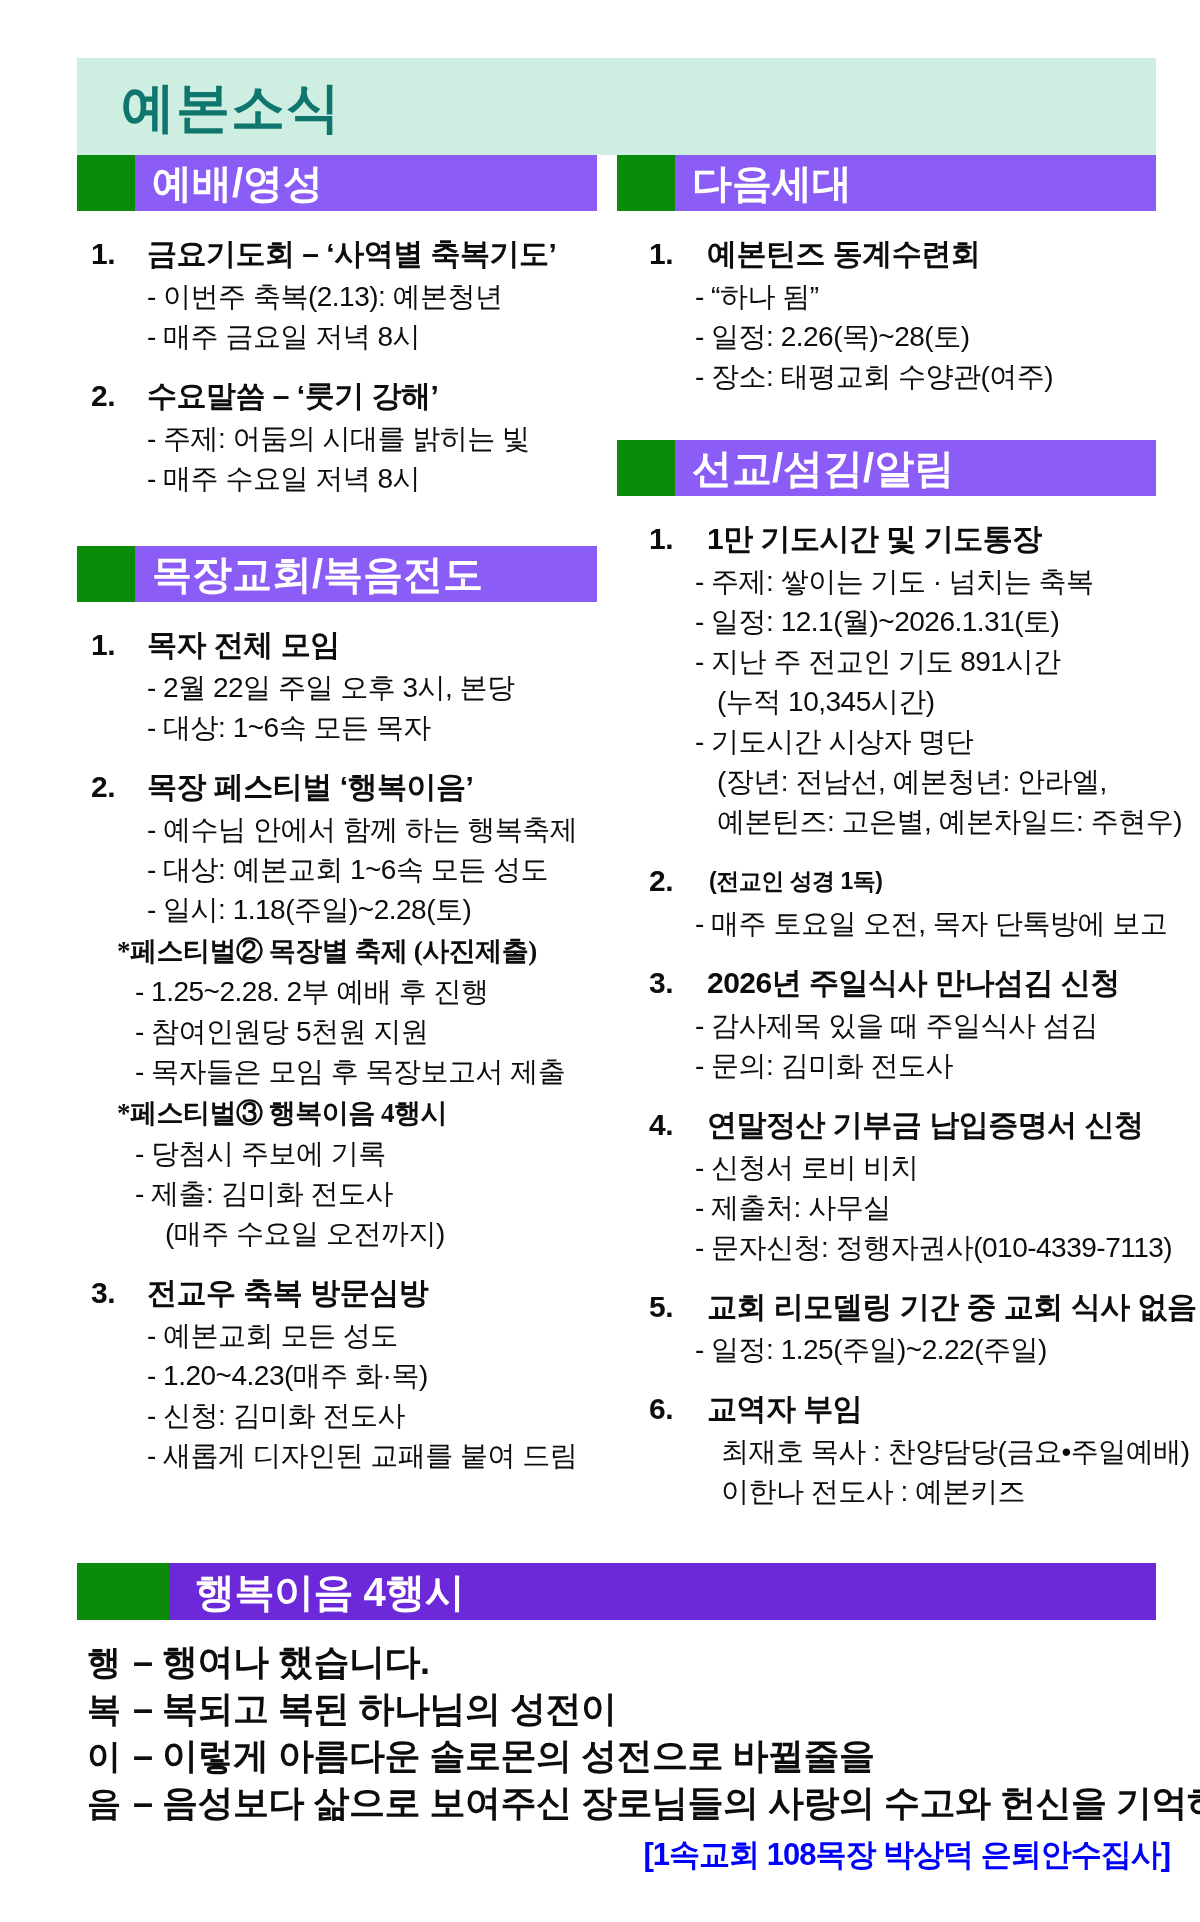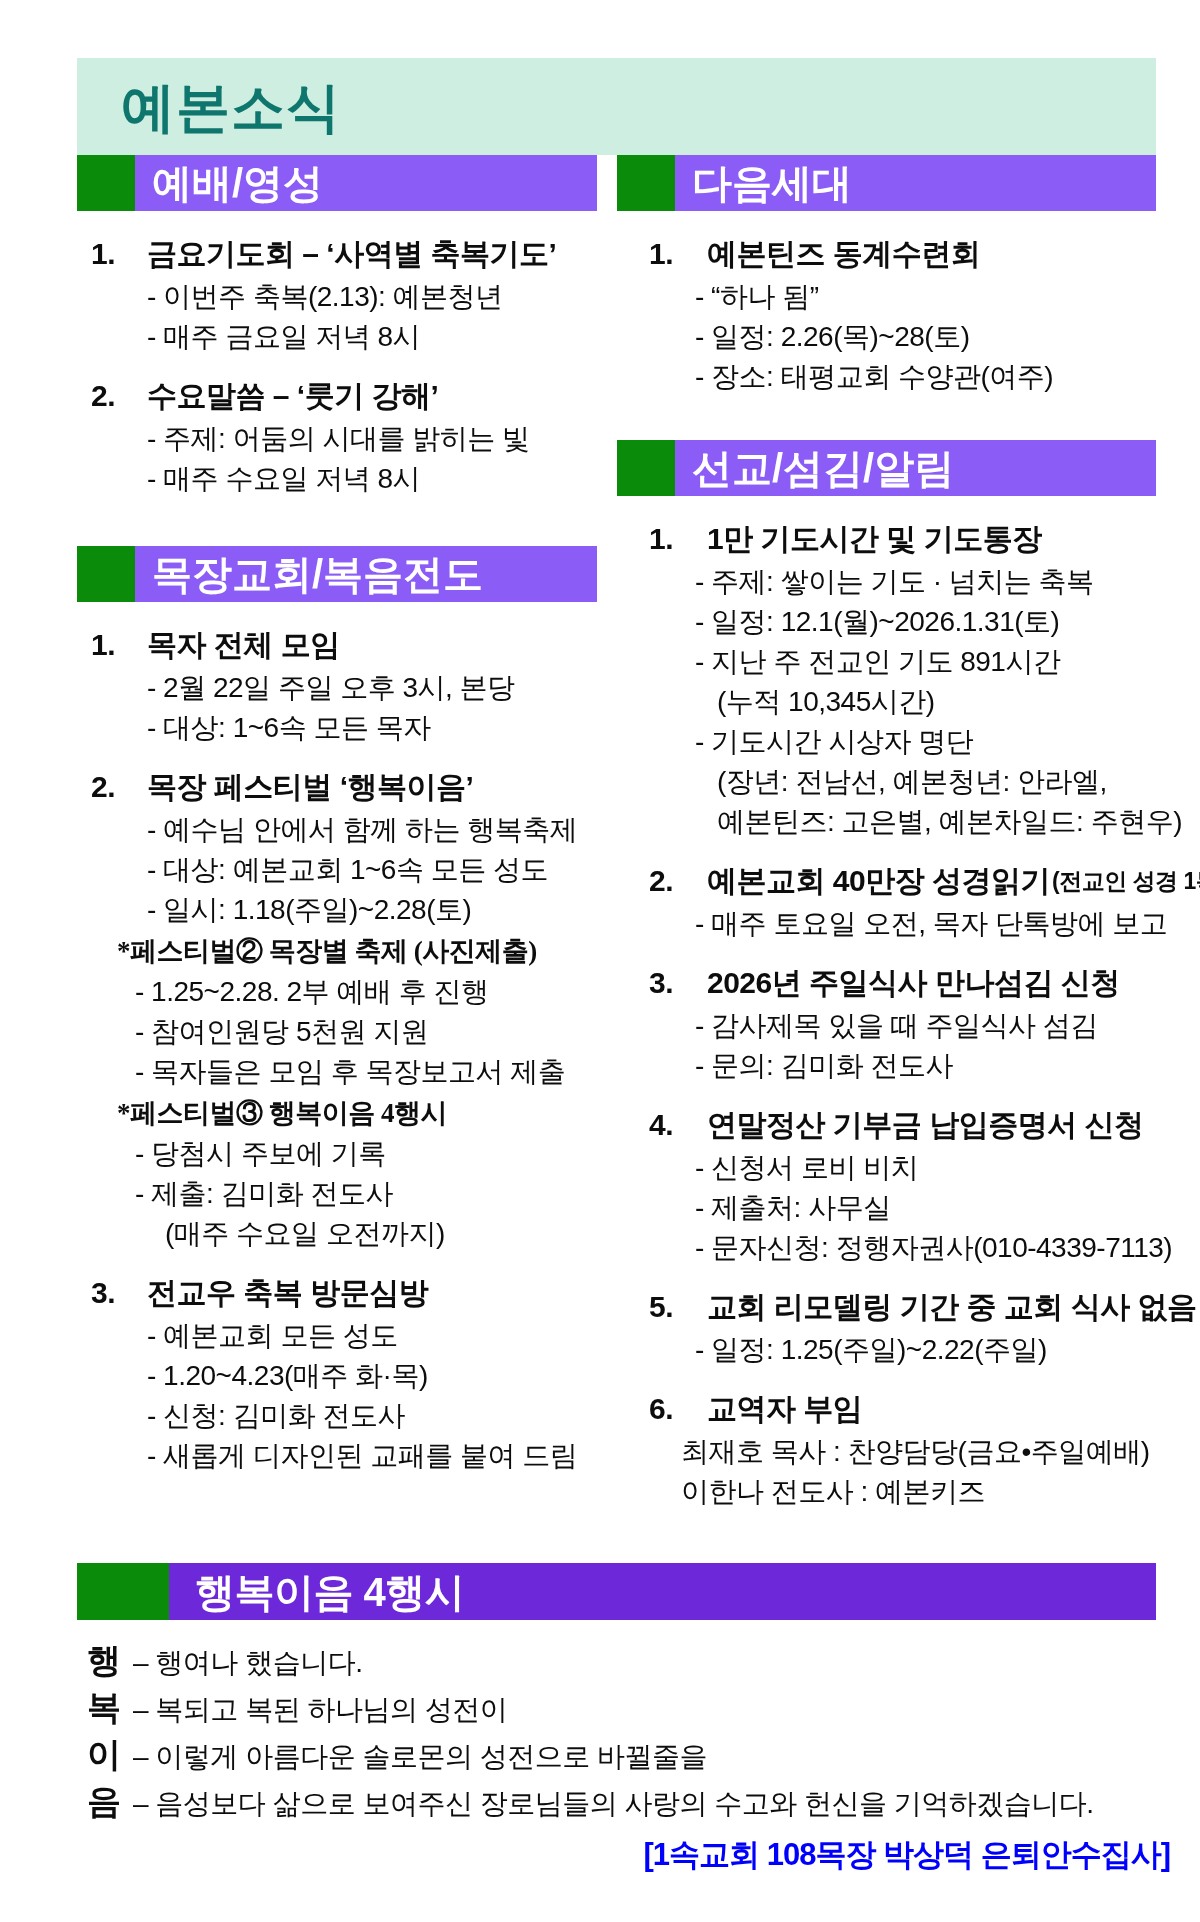--- a/index.html
+++ b/index.html
@@ -23,29 +23,29 @@
   .trow{display:flex;font-weight:bold;font-size:30px;line-height:46px;white-space:nowrap;}
   .num{flex:none;width:70px;padding-left:14px;box-sizing:border-box;font-weight:bold;}
   .rcol .num{width:90px;padding-left:32px;}
   .ttl-small{font-size:23px;align-self:center;margin-left:2px;}
   .sub{font-size:28px;line-height:40px;margin-left:70px;white-space:nowrap;}
   .rcol .sub{margin-left:78px;}
   .bold-head{font-weight:bold;font-size:27px;line-height:42px;margin-left:40px;white-space:nowrap;font-family:Liberation Serif, serif;}
   .bsub{font-size:28px;line-height:40px;margin-left:58px;white-space:nowrap;}
   .indent{font-size:28px;line-height:40px;margin-left:88px;white-space:nowrap;}
   .rcol .indent{margin-left:100px;}
-  .plain{font-size:28px;line-height:40px;margin-left:64px;white-space:nowrap;}
+  .plain{font-size:28px;line-height:40px;margin-left:104px;white-space:nowrap;}
   
   .bbar{display:flex;height:57px;width:1079px;}
   .bsq{width:92px;background:#0a8c0a;flex:none;}
   .bbar .label{flex:1;background:#6d28d9;color:#ffffff;font-weight:bold;font-size:40px;line-height:58px;padding-left:26px;white-space:nowrap;}
   .acro{margin-top:18px;}
   .acro-line{display:flex;align-items:baseline;height:47px;white-space:nowrap;}
   .acro-letter{font-weight:bold;font-size:34px;width:46px;padding-left:10px;flex:none;}
-  .acro-text{font-size:28px;}
+  .acro-text{font-size:36px;font-weight:bold;}
   .attribution{color:#0000fd;font-weight:bold;font-size:31px;text-align:right;margin-top:8px;letter-spacing:-1px;}
 </style>
 </head>
 <body>
 
 <div class="abs banner">
   <div class="title">예본소식</div>
 </div>
 
 <div class="abs" style="left:77px;top:155px;width:520px;">
@@ -150,21 +150,20 @@
       <div class="sub">- 일정: 12.1(월)~2026.1.31(토)</div>
       <div class="sub">- 지난 주 전교인 기도 891시간</div>
       <div class="indent">(누적 10,345시간)</div>
       <div class="sub">- 기도시간 시상자 명단</div>
       <div class="indent">(장년: 전남선, 예본청년: 안라엘,</div>
       <div class="indent">예본틴즈: 고은별, 예본차일드: 주현우)</div>
     </div>
     <div class="item">
       <div class="trow">
           <span class="num">2.</span>
-          <span>예본교회 40만장 성경읽기</span>
           <span class="ttl-small">(전교인 성경 1독)</span>
         </div>
       <div class="sub">- 매주 토요일 오전, 목자 단톡방에 보고</div>
     </div>
     <div class="item">
       <div class="trow">
           <span class="num">3.</span>
           <span>2026년 주일식사 만나섬김 신청</span>
         </div>
       <div class="sub">- 감사제목 있을 때 주일식사 섬김</div>

